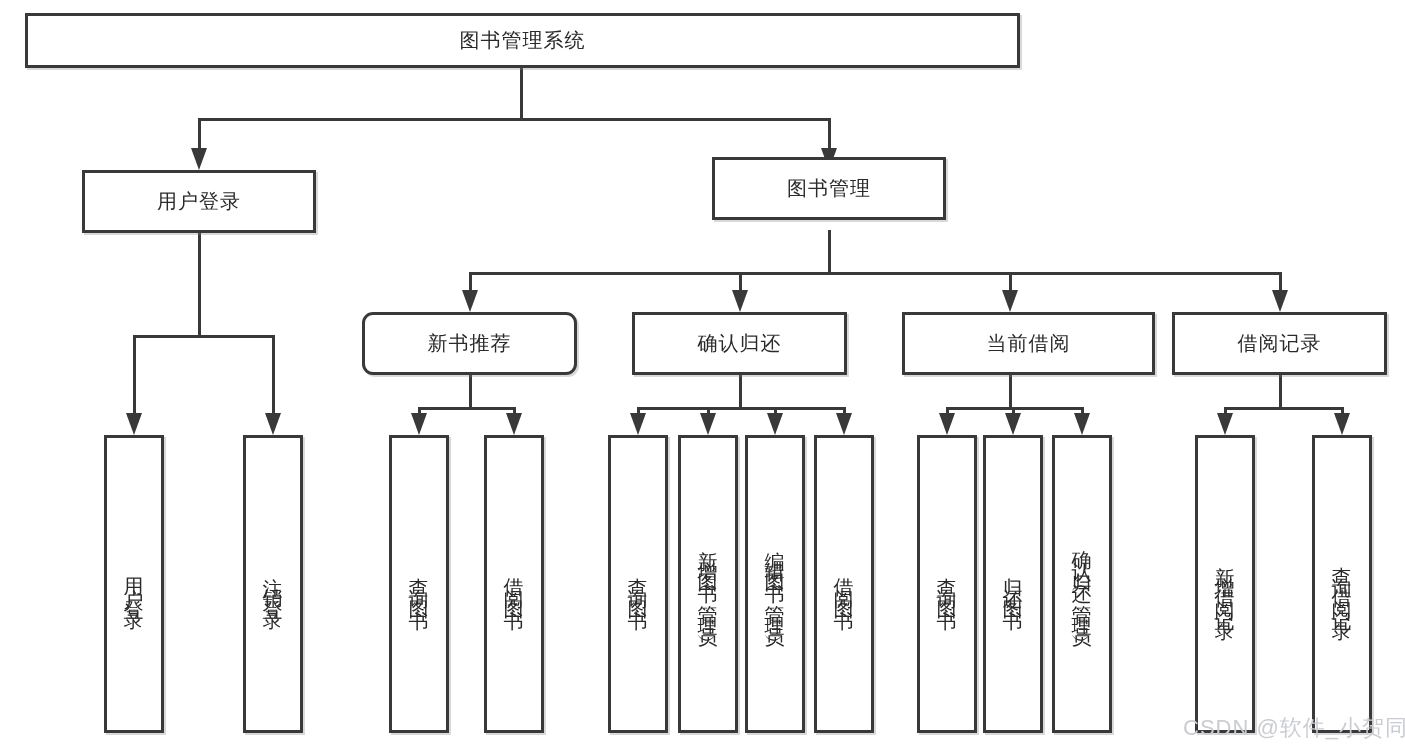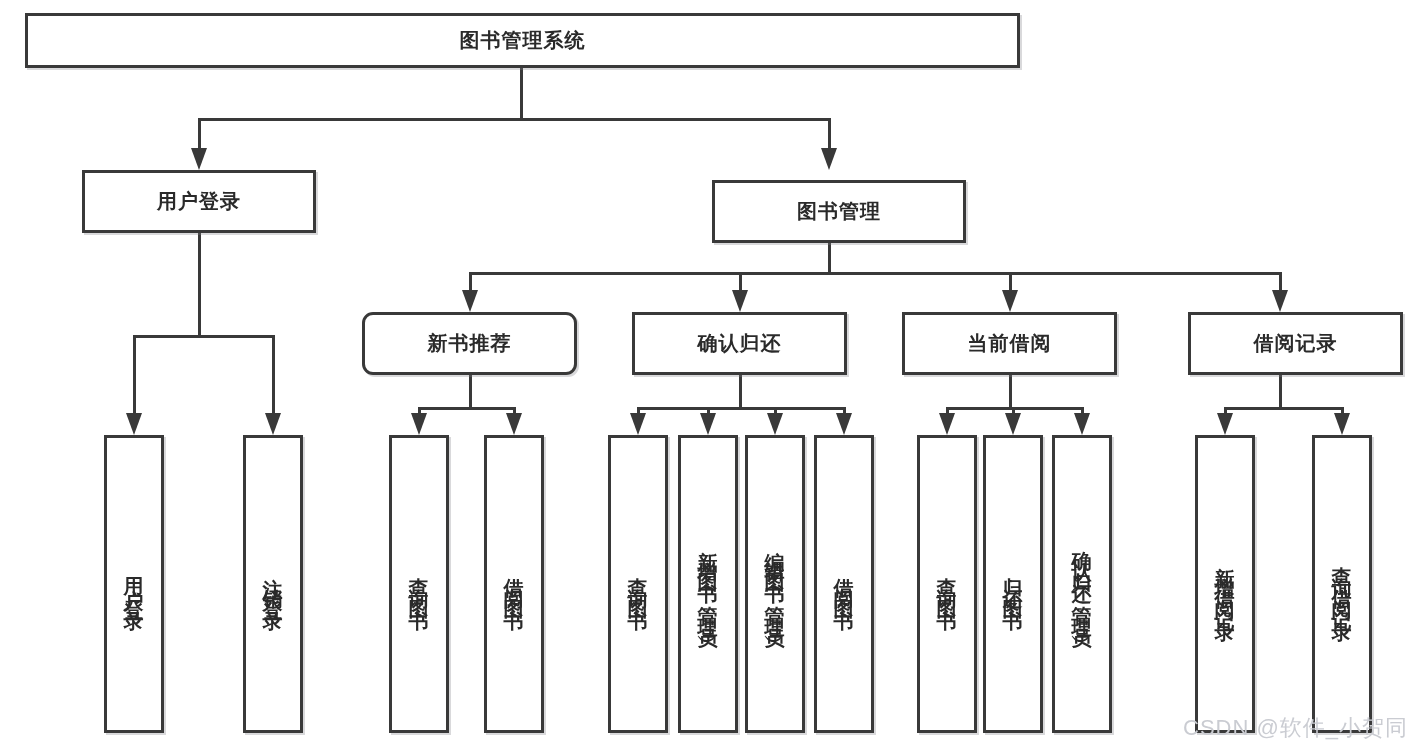--- a/index.html
+++ b/index.html
@@ -13,21 +13,20 @@
   .box{
     position:absolute;
     box-sizing:border-box;
     border:3px solid #393939;
     background:#ffffff;
     display:flex;align-items:center;justify-content:center;
     font-size:20px;color:#2a2a2a;
     letter-spacing:1px;
     box-shadow:2px 2px 0 rgba(130,130,135,.30);
     z-index:2;
-    font-weight:bold;
   }
   .vbox{
     writing-mode:vertical-rl;
     letter-spacing:11px;
     line-height:1.1;
     text-align:center;
   }
   .v{position:absolute;width:3px;background:#393939;z-index:1;}
   .hl{position:absolute;height:3px;background:#393939;z-index:1;}
   .ah{
@@ -51,21 +50,21 @@
   <div class="box" style="left:25px;top:13px;width:995px;height:55px;">图书管理系统</div>
 
   <div class="v" style="left:520px;top:65px;height:56px;"></div>
   <div class="hl" style="left:198px;top:118px;width:633px;"></div>
   <div class="v" style="left:198px;top:118px;height:33px;"></div>
   <div class="v" style="left:828px;top:118px;height:33px;"></div>
   <div class="ah" style="left:191px;top:148px;"></div>
   <div class="ah" style="left:821px;top:148px;"></div>
 
   <div class="box" style="left:82px;top:170px;width:234px;height:63px;">用户登录</div>
-  <div class="box" style="left:712px;top:180px;width:254px;height:63px;">图书管理</div>
+  <div class="box" style="left:712px;top:157px;width:234px;height:63px;">图书管理</div>
 
   <div class="v" style="left:198px;top:230px;height:107px;"></div>
   <div class="hl" style="left:133px;top:335px;width:142px;"></div>
   <div class="v" style="left:133px;top:335px;height:80px;"></div>
   <div class="v" style="left:272px;top:335px;height:80px;"></div>
   <div class="ah" style="left:126px;top:413px;"></div>
   <div class="ah" style="left:265px;top:413px;"></div>
 
   <div class="v" style="left:828px;top:230px;height:45px;"></div>
   <div class="hl" style="left:469px;top:272px;width:813px;"></div>
@@ -73,22 +72,22 @@
   <div class="v" style="left:739px;top:273px;height:19px;"></div>
   <div class="v" style="left:1009px;top:273px;height:19px;"></div>
   <div class="v" style="left:1279px;top:273px;height:19px;"></div>
   <div class="ah" style="left:462px;top:290px;"></div>
   <div class="ah" style="left:732px;top:290px;"></div>
   <div class="ah" style="left:1002px;top:290px;"></div>
   <div class="ah" style="left:1272px;top:290px;"></div>
 
   <div class="box" style="left:362px;top:312px;width:215px;height:63px;border-radius:11px;">新书推荐</div>
   <div class="box" style="left:632px;top:312px;width:215px;height:63px;">确认归还</div>
-  <div class="box" style="left:902px;top:312px;width:215px;height:63px;">当前借阅</div>
-  <div class="box" style="left:1172px;top:312px;width:215px;height:63px;margin-left:16px;">借阅记录</div>
+  <div class="box" style="left:902px;top:312px;width:253px;height:63px;">当前借阅</div>
+  <div class="box" style="left:1172px;top:312px;width:215px;height:63px;">借阅记录</div>
 
   <div class="v" style="left:469px;top:372px;height:37px;"></div>
   <div class="v" style="left:739px;top:372px;height:37px;"></div>
   <div class="v" style="left:1009px;top:372px;height:37px;"></div>
   <div class="v" style="left:1279px;top:372px;height:37px;"></div>
 
   <div class="hl" style="left:418px;top:407px;width:98px;"></div>
   <div class="hl" style="left:637px;top:407px;width:209px;"></div>
   <div class="hl" style="left:946px;top:407px;width:138px;"></div>
   <div class="hl" style="left:1224px;top:407px;width:120px;"></div>

